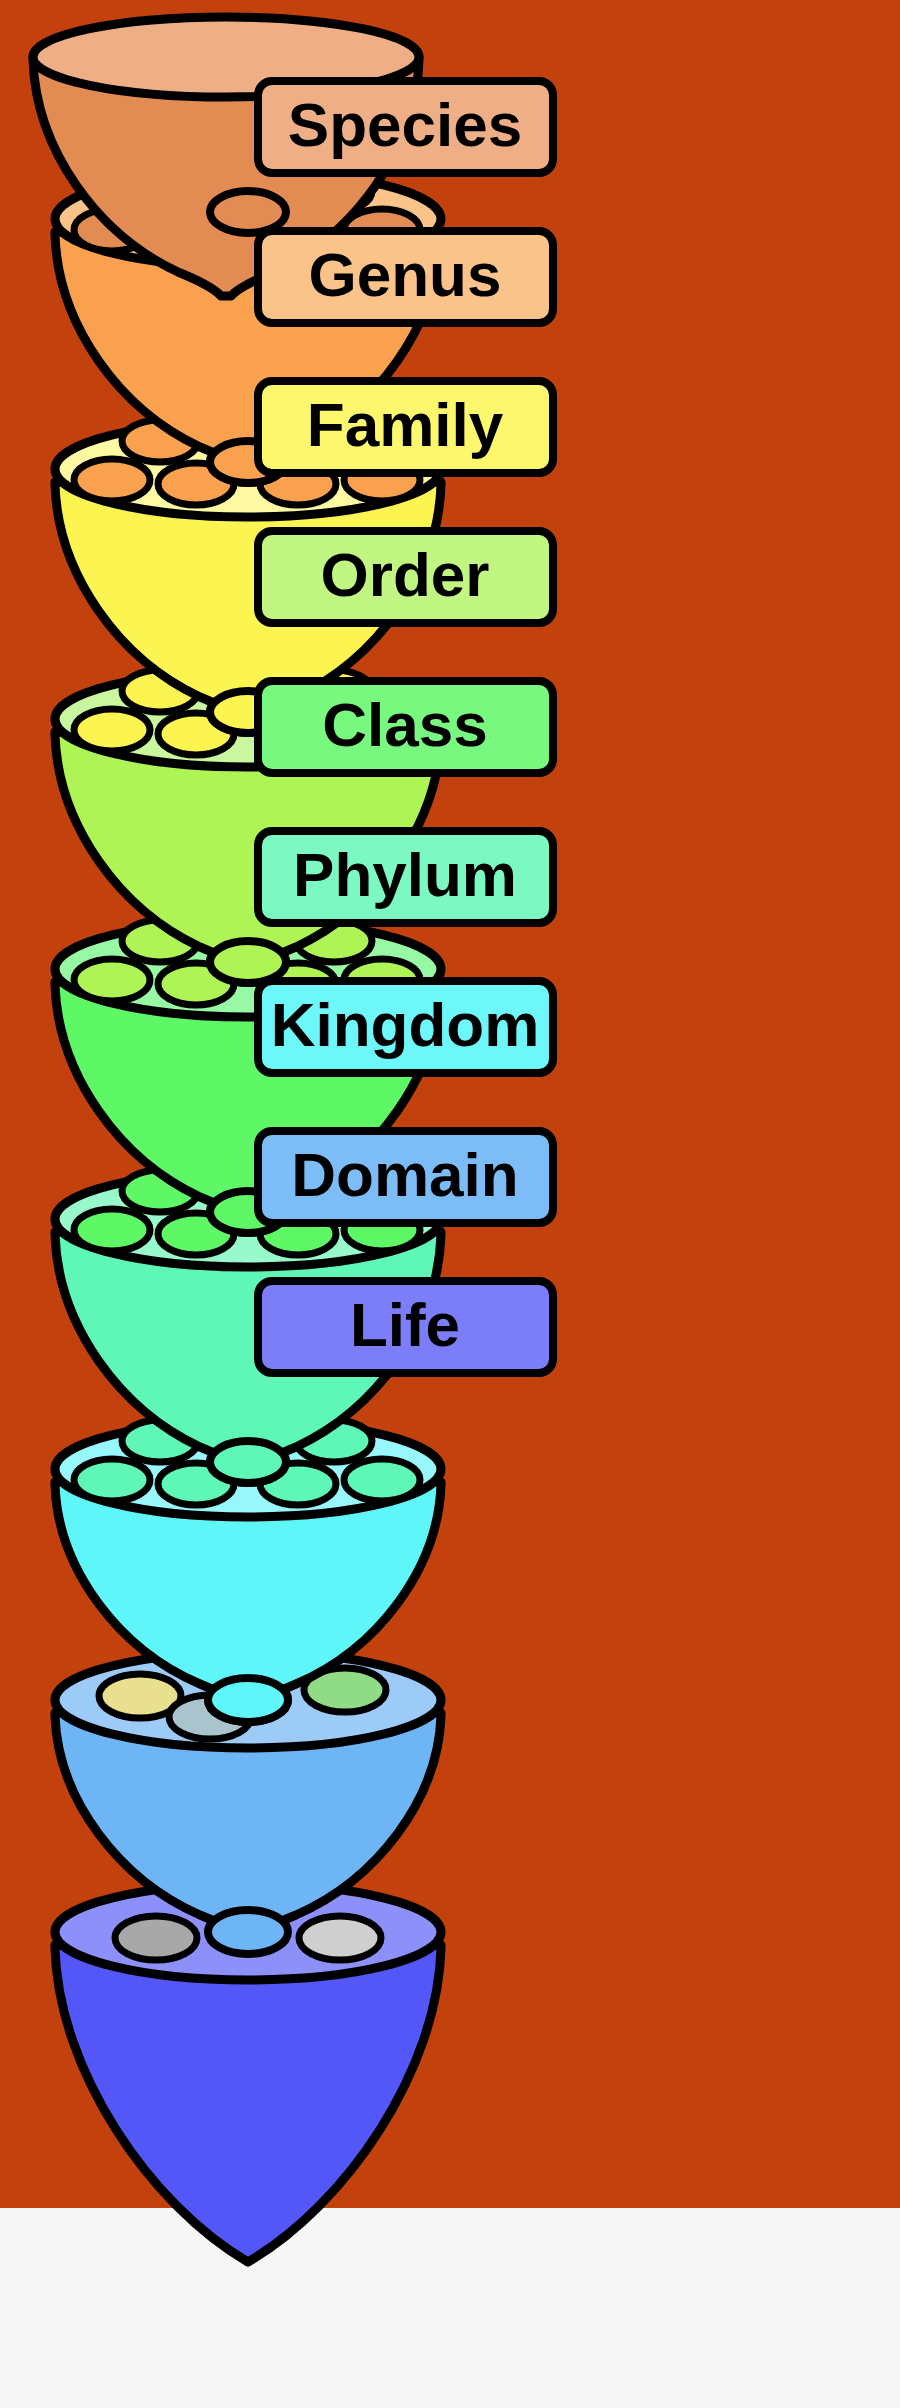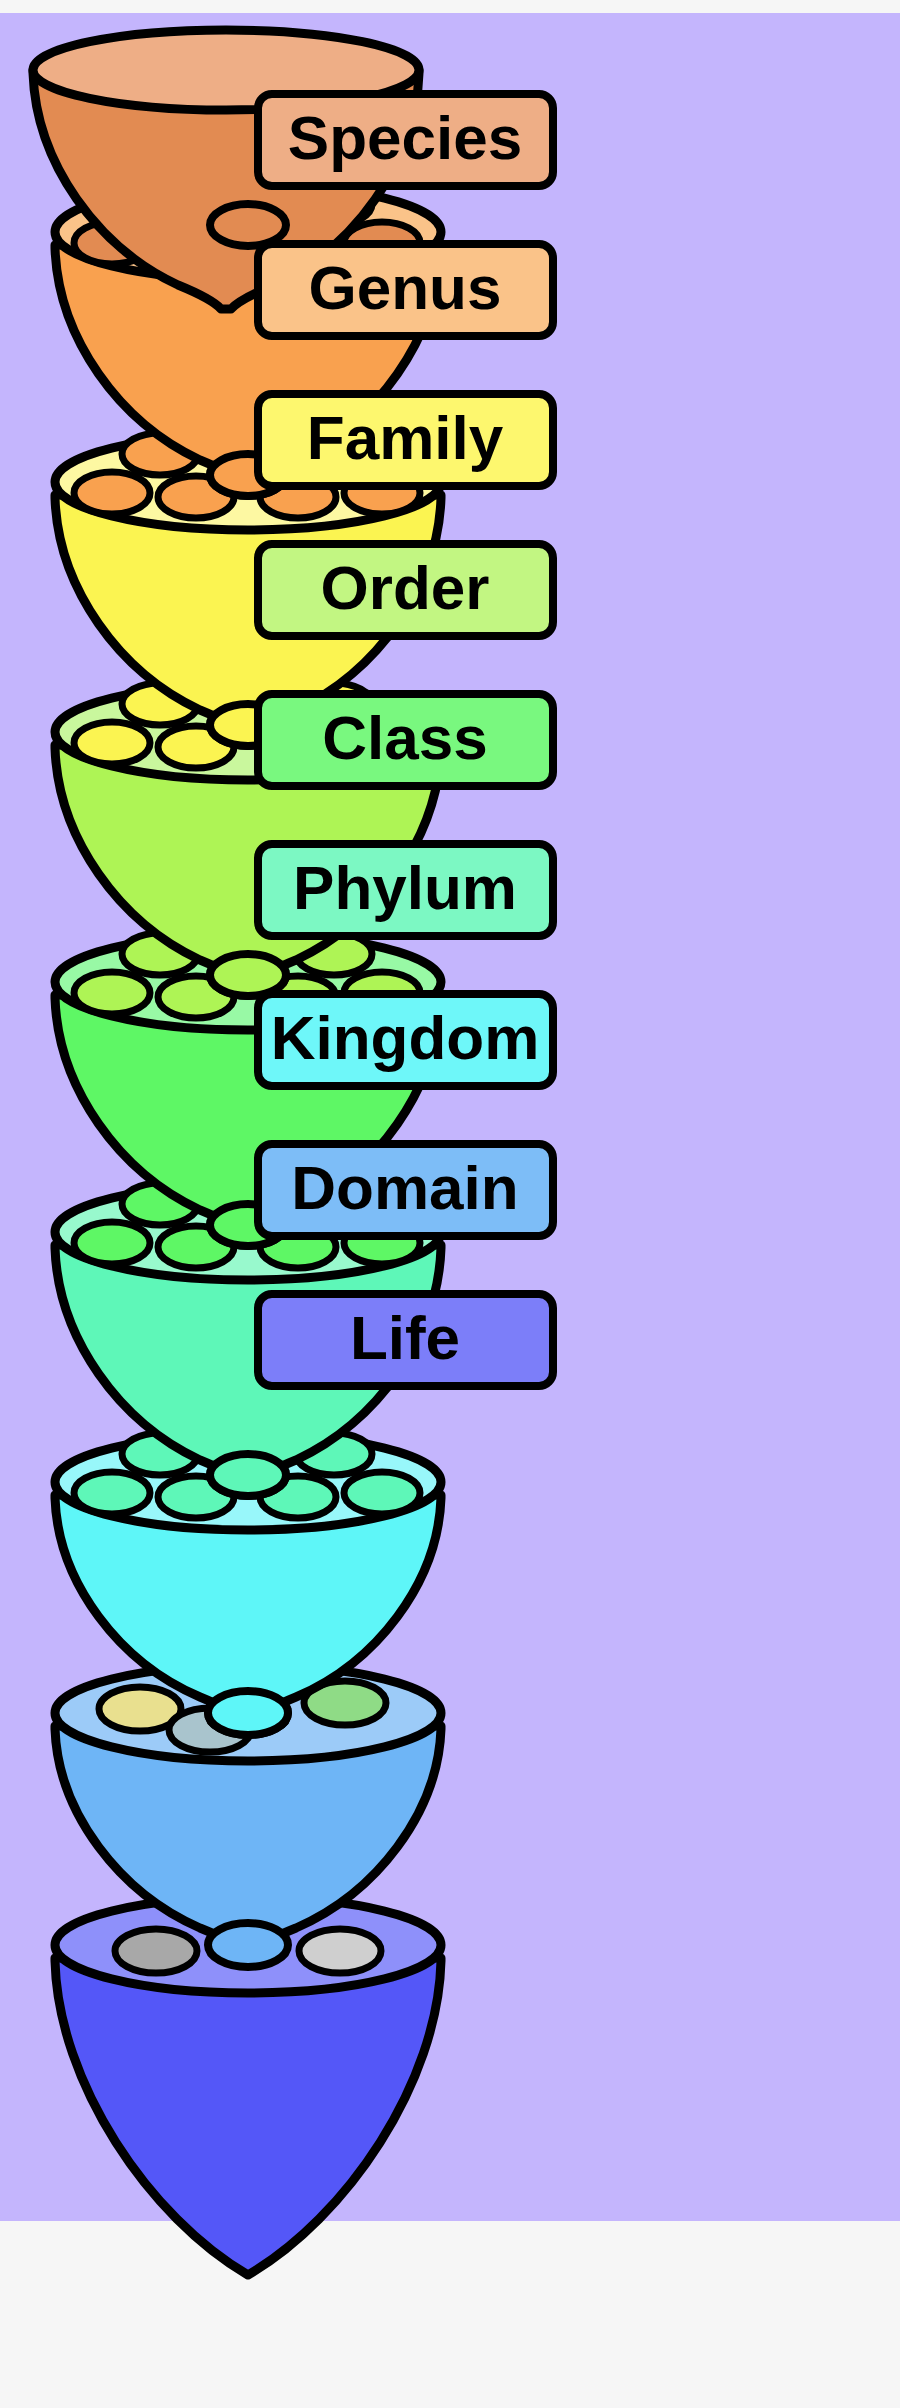--- a/index.html
+++ b/index.html
@@ -12,22 +12,21 @@
     height: 2408px;
     position: relative;
     overflow: hidden;
     font-family: "Liberation Sans", sans-serif;
   }
   #stage {
     position: absolute;
     inset: 0;
     width: 900px;
     height: 2208px;
-    background: #c4b5fd;
-    margin-top: 13px;
+    background: #c2410c;
   }
   svg#diagram {
     position: absolute;
     left: 0;
     top: 0;
     width: 900px;
     height: 2408px;
     display: block;
   }
   .funnel-body, .funnel-rim, .rim-hole, .spout-hole {

